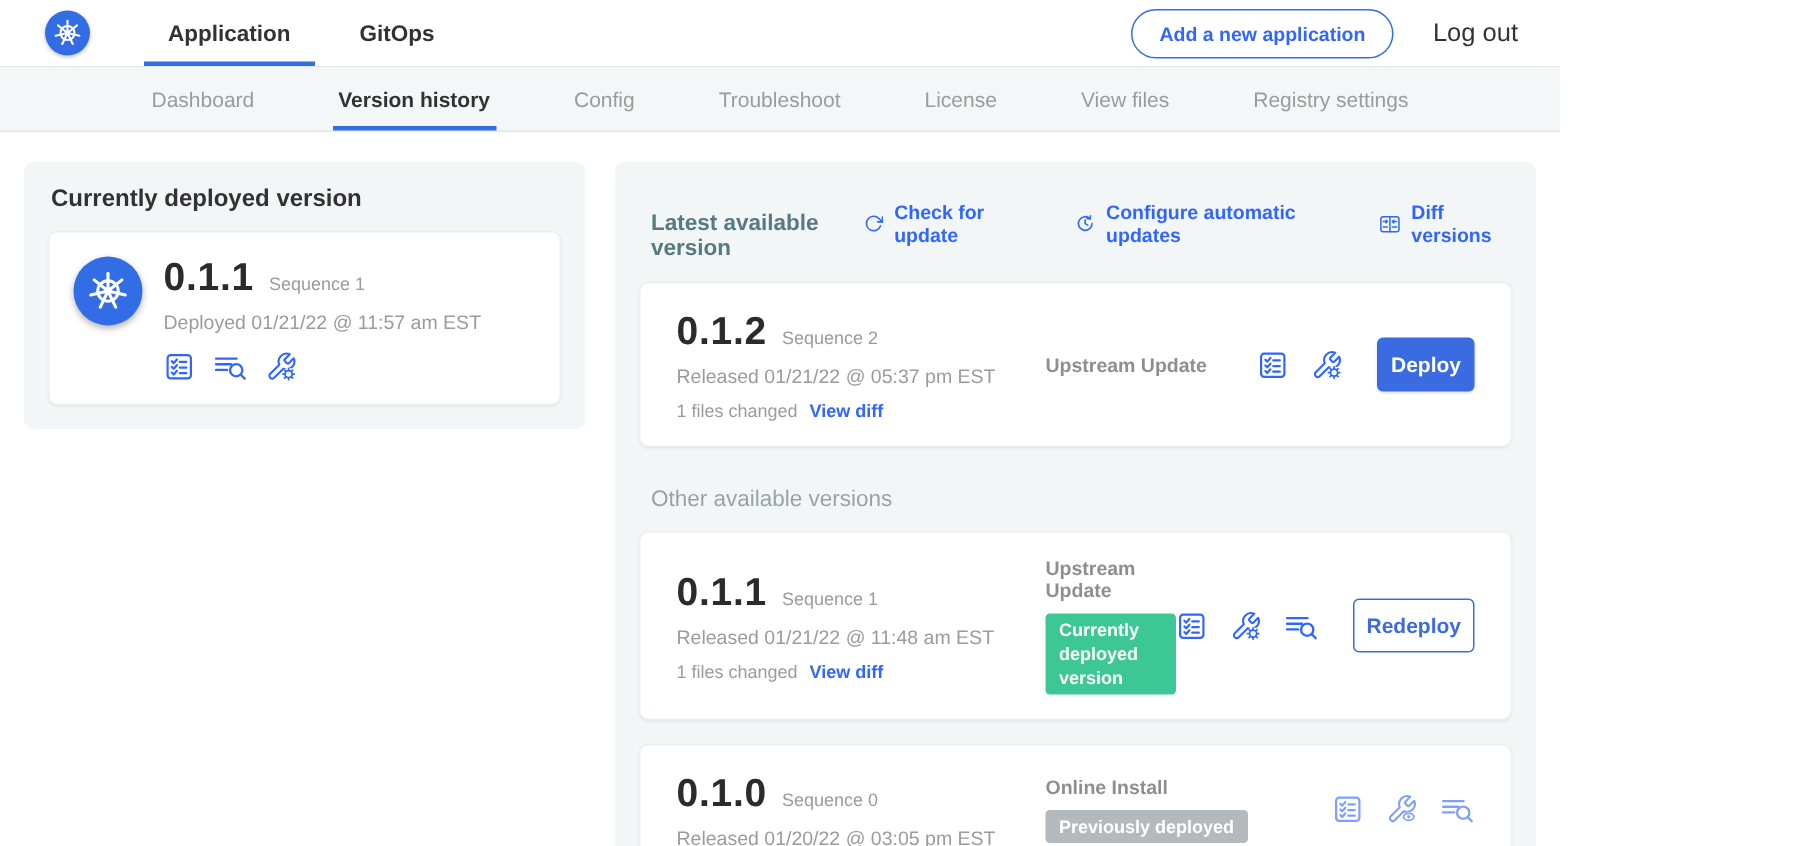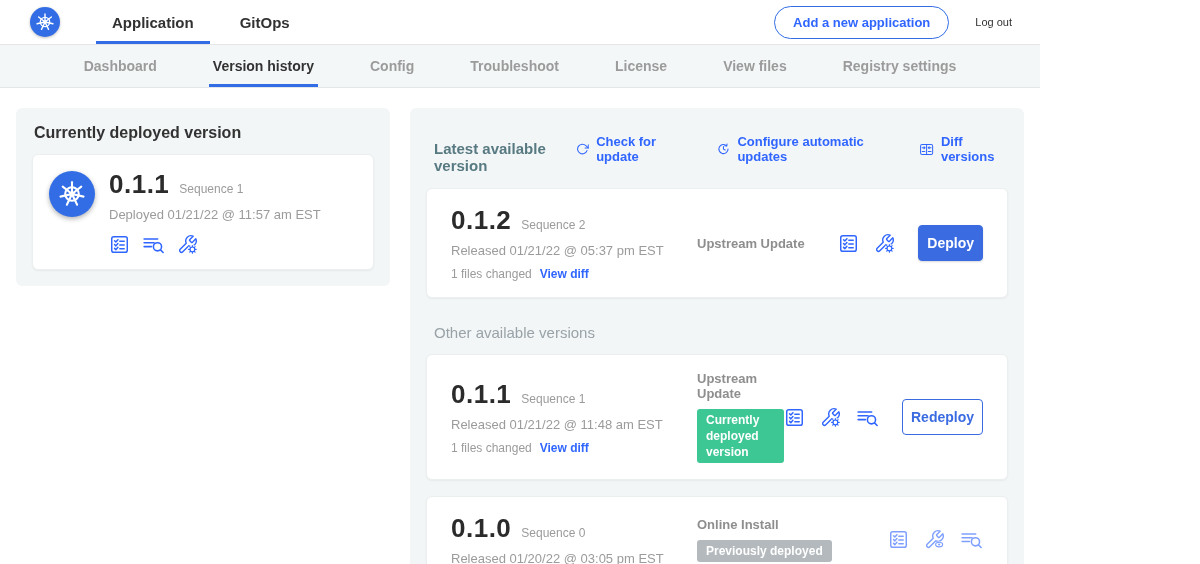--- a/index.html
+++ b/index.html
@@ -13,25 +13,25 @@
 
   
   .topbar{height:45px; display:flex; align-items:stretch; border-bottom:1px solid #e6e6e6; background:#fff; padding:0 28px 0 30px;}
   .brand{display:flex; align-items:center; margin-right:36px;}
   .logo-circle{width:30px; height:30px; border-radius:50%; background:var(--accent); display:flex; align-items:center; justify-content:center; box-shadow:0 1px 3px rgba(0,0,0,.25);}
   .top-tabs{display:flex; gap:14px;}
   .top-tab{display:flex; align-items:center; padding:3px 16px 0; font-size:15px; font-weight:600; color:var(--dark); border-bottom:3px solid transparent; cursor:pointer;}
   .top-tab.active{font-weight:700; border-bottom-color:var(--accent);}
   .topbar-right{margin-left:auto; display:flex; align-items:center; gap:26px;}
   .pill-btn{background:#fff; border:1px solid var(--accent); color:var(--link); font-weight:700; font-size:13px; padding:8px 18px; border-radius:18px; cursor:pointer; font-family:inherit;}
-  .logout{font-size:11px; color:var(--dark); cursor:pointer;}
+  .logout{font-size:17px; color:var(--dark); cursor:pointer;}
 
   
   .subnav{height:43px; background:#f4f7f8; border-bottom:1px solid #e3e7e9; display:flex; justify-content:center; gap:48px;}
-  .subnav-item{display:flex; align-items:center; padding:3px 4px 0; font-size:14px; font-weight:700; color:var(--gray); border-bottom:3px solid transparent; cursor:pointer;}
+  .subnav-item{display:flex; align-items:center; padding:3px 4px 0; font-size:14px; font-weight:400; color:var(--gray); border-bottom:3px solid transparent; cursor:pointer;}
   .subnav-item.active{color:var(--dark); font-weight:700; border-bottom-color:var(--accent);}
 
   
   .content{display:flex; gap:20px; padding:20px 16px; align-items:flex-start;}
   .panel{background:#f3f6f7; border-radius:6px;}
 
   
   .deployed-panel{width:374px; flex-shrink:0; padding:14px 16px 16px;}
   .deployed-title{font-size:16px; font-weight:700; color:var(--dark); margin:2px 0 12px; padding-left:2px;}
   .card{background:#fff; border:1px solid #eceff0; border-radius:6px; box-shadow:0 1px 2px rgba(0,0,0,.05);}

